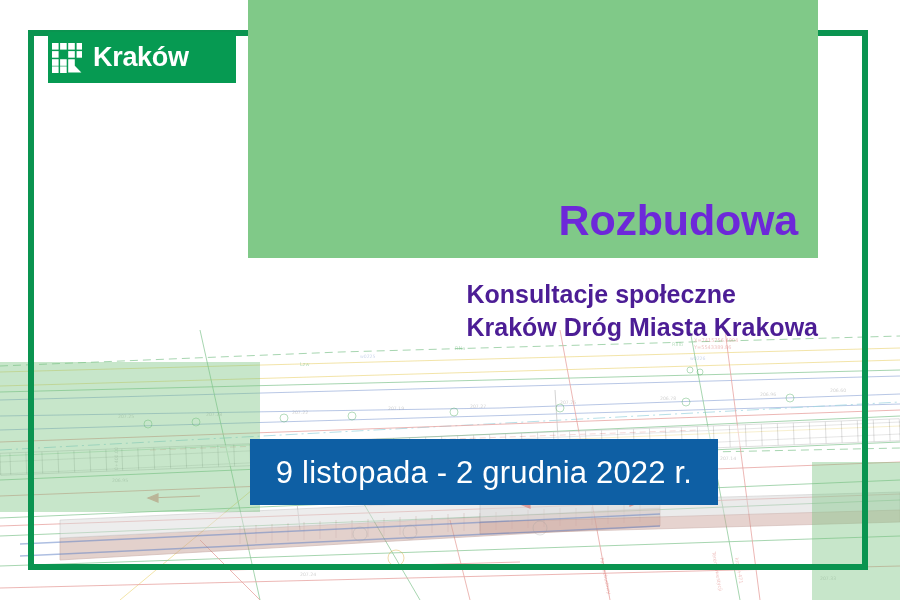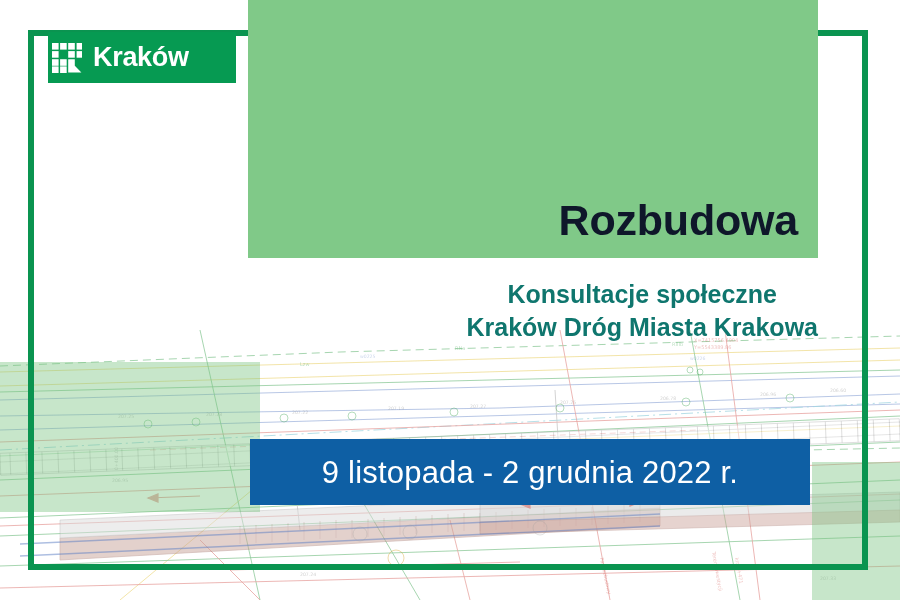--- a/index.html
+++ b/index.html
@@ -74,21 +74,21 @@
     height: 258px;
     background: #80c988;
     z-index: 6;
     box-sizing: border-box;
   }
   .title-text {
     position: absolute;
     right: 20px;
     bottom: 12px;
     text-align: right;
-    color: #0f172a;
+    color: #6d28d9;
     font-weight: bold;
     font-size: 43px;
     line-height: 1.22;
     letter-spacing: -0.2px;
     white-space: nowrap;
   }
   .title-line { display: block; }
 
   
   .logo-bar {
@@ -117,37 +117,37 @@
     font-weight: bold;
     letter-spacing: -0.3px;
     line-height: 1;
   }
 
   
   .subtitle {
     position: absolute;
     right: 82px;
     top: 278px;
-    text-align: center;
-    color: #0f766e;
+    text-align: left;
+    color: #4c1d95;
     font-weight: bold;
     font-size: 25px;
     line-height: 1.32;
     z-index: 7;
     white-space: nowrap;
     text-shadow: 0 0 2px rgba(255,255,255,0.85);
   }
   .subtitle-line { display: block; }
 
   
   .date-banner {
     position: absolute;
     left: 250px;
     top: 439px;
-    width: 560px;
+    width: 468px;
     height: 66px;
     background: #0e5fa4;
     display: flex;
     align-items: center;
     justify-content: center;
     z-index: 7;
   }
   .date-text {
     color: #ffffff;
     font-size: 31px;

